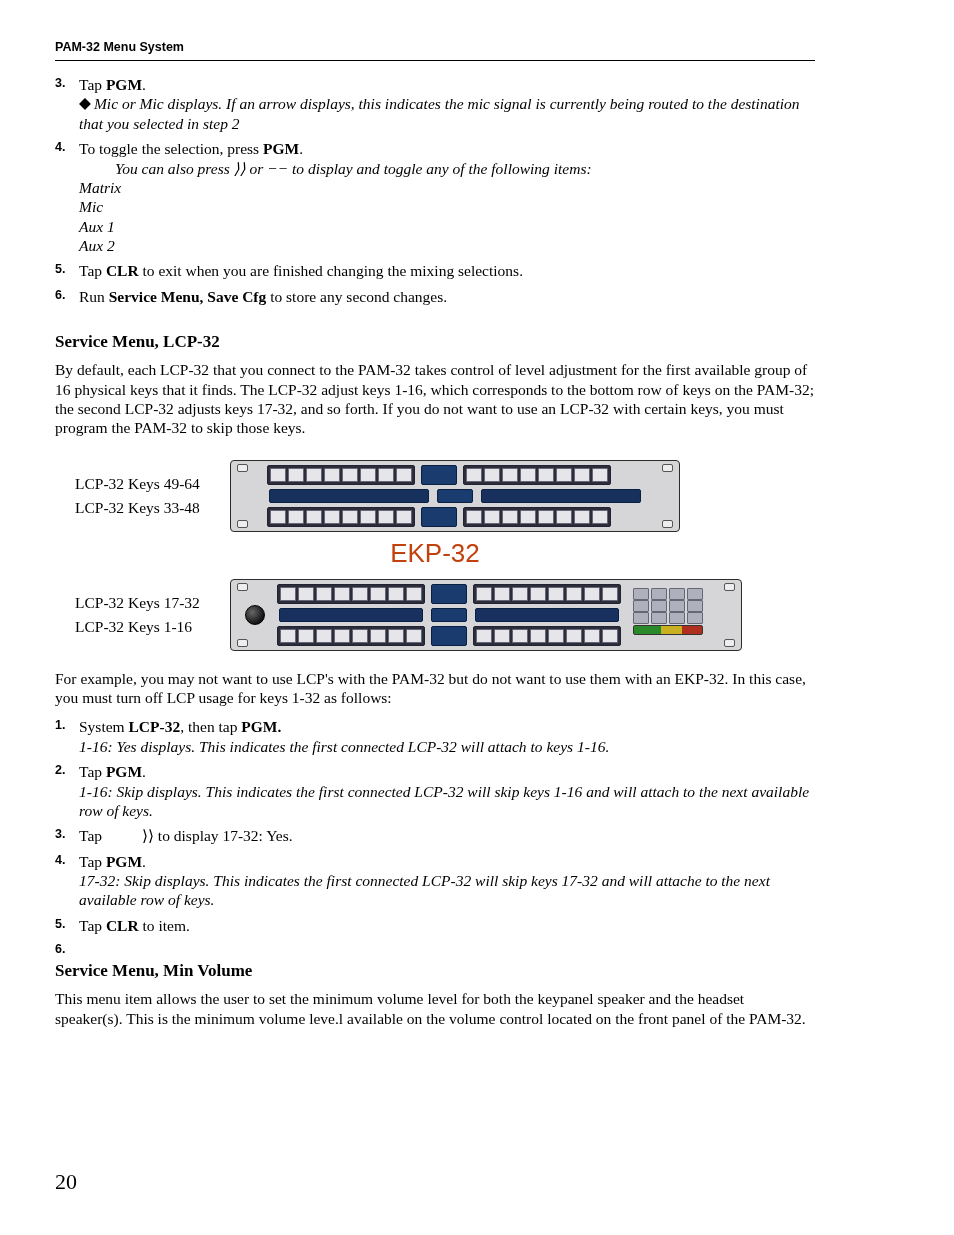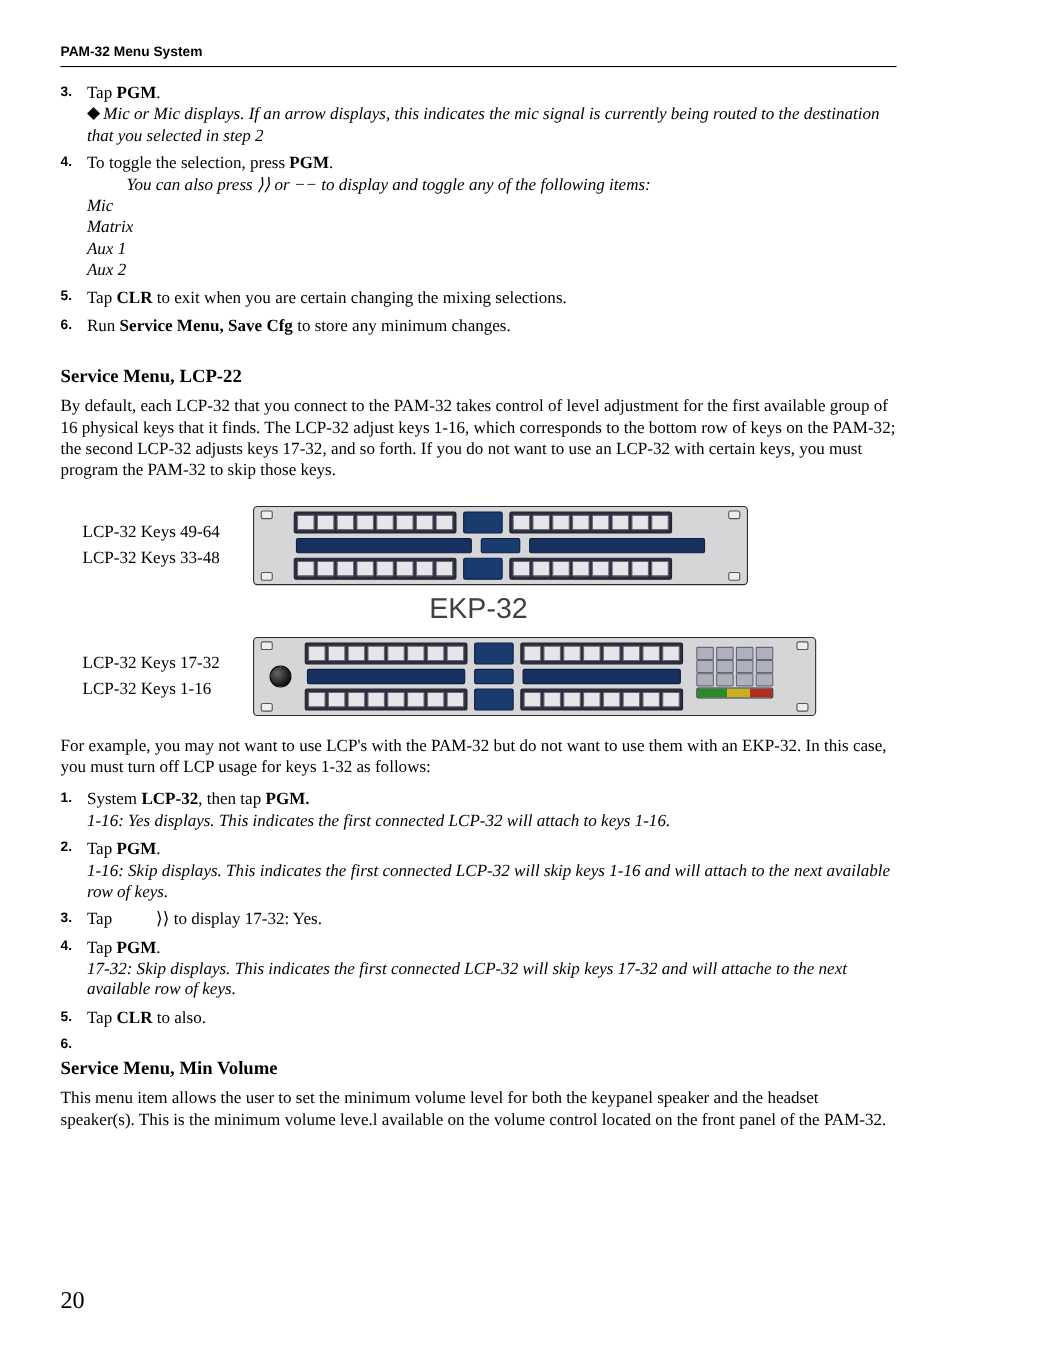--- a/index.html
+++ b/index.html
@@ -184,21 +184,21 @@
     border-radius: 50%;
     background: radial-gradient(circle at 35% 35%, #666, #111 72%);
     border: 1px solid #000;
   }
   .panel.pam { padding-left: 46px; padding-right: 120px; }
   .fig-caption {
     font-family: Arial, Helvetica, sans-serif;
     font-size: 26px;
     text-align: center;
     margin: 6px 0 10px 0;
-    color: #404040;
+    color: #c2410c;
   }
   .arrows {
     font-family: "Times New Roman", serif;
     margin-left: 36px;
   }
   .page-num {
     position: absolute;
     left: 55px;
     bottom: 40px;
     font-weight: normal;
@@ -223,41 +223,41 @@
         <span class="diamond">◆</span><span>Mic or Mic displays. If an arrow displays, this indicates the mic signal is currently being routed to the destination that you selected in step 2</span>
       </span>
     </li>
     <li>
       <span class="num">4.</span>
       <span>
         <span>To toggle the selection, press </span><span class="b">PGM</span><span>.</span>
       </span><br>
       <span class="em arrows">You can also press ⟩⟩ or −− to display and toggle any of the following items:</span>
       <ul class="sub-list">
+        <li>Matrix</li>
         <li>Mic</li>
-        <li>Matrix</li>
         <li>Aux 1</li>
         <li>Aux 2</li>
       </ul>
     </li>
     <li>
       <span class="num">5.</span>
       <span>
-        <span>Tap </span><span class="b">CLR</span><span> to exit when you are certain changing the mixing selections.</span>
+        <span>Tap </span><span class="b">CLR</span><span> to exit when you are finished changing the mixing selections.</span>
       </span>
     </li>
     <li>
       <span class="num">6.</span>
       <span>
-        <span>Run </span><span class="b">Service Menu, Save Cfg</span><span> to store any minimum changes.</span>
+        <span>Run </span><span class="b">Service Menu, Save Cfg</span><span> to store any second changes.</span>
       </span>
     </li>
   </ol>
 
-  <h3 class="section">Service Menu, LCP-22</h3>
+  <h3 class="section">Service Menu, LCP-32</h3>
   <p class="body">By default, each LCP-32 that you connect to the PAM-32 takes control of level adjustment for the first available group of 16 physical keys that it finds. The LCP-32 adjust keys 1-16, which corresponds to the bottom row of keys on the PAM-32; the second LCP-32 adjusts keys 17-32, and so forth. If you do not want to use an LCP-32 with certain keys, you must program the PAM-32 to skip those keys.</p>
 
   <div class="figure-wrap">
     <div class="fig-row">
       <div class="fig-labels">
         <div>LCP-32 Keys 49-64</div>
         <div>LCP-32 Keys 33-48</div>
       </div>
       <div class="panel">
         <span class="screw tl"></span>
@@ -428,21 +428,21 @@
     <li>
       <span class="num">4.</span>
       <span>
         <span>Tap </span><span class="b">PGM</span><span>.</span>
       </span><br>
       <span class="em">17-32: Skip displays. This indicates the first connected LCP-32 will skip keys 17-32 and will attache to the next available row of keys.</span>
     </li>
     <li>
       <span class="num">5.</span>
       <span>
-        <span>Tap </span><span class="b">CLR</span><span> to also.</span>
+        <span>Tap </span><span class="b">CLR</span><span> to item.</span>
       </span>
     </li>
     <li>
       <span class="num">6.</span>
     </li>
   </ol>
 
   <h3 class="section">Service Menu, Min Volume</h3>
   <p class="body">This menu item allows the user to set the minimum volume level for both the keypanel speaker and the headset speaker(s). This is the minimum volume leve.l available on the volume control located on the front panel of the PAM-32.</p>
 

